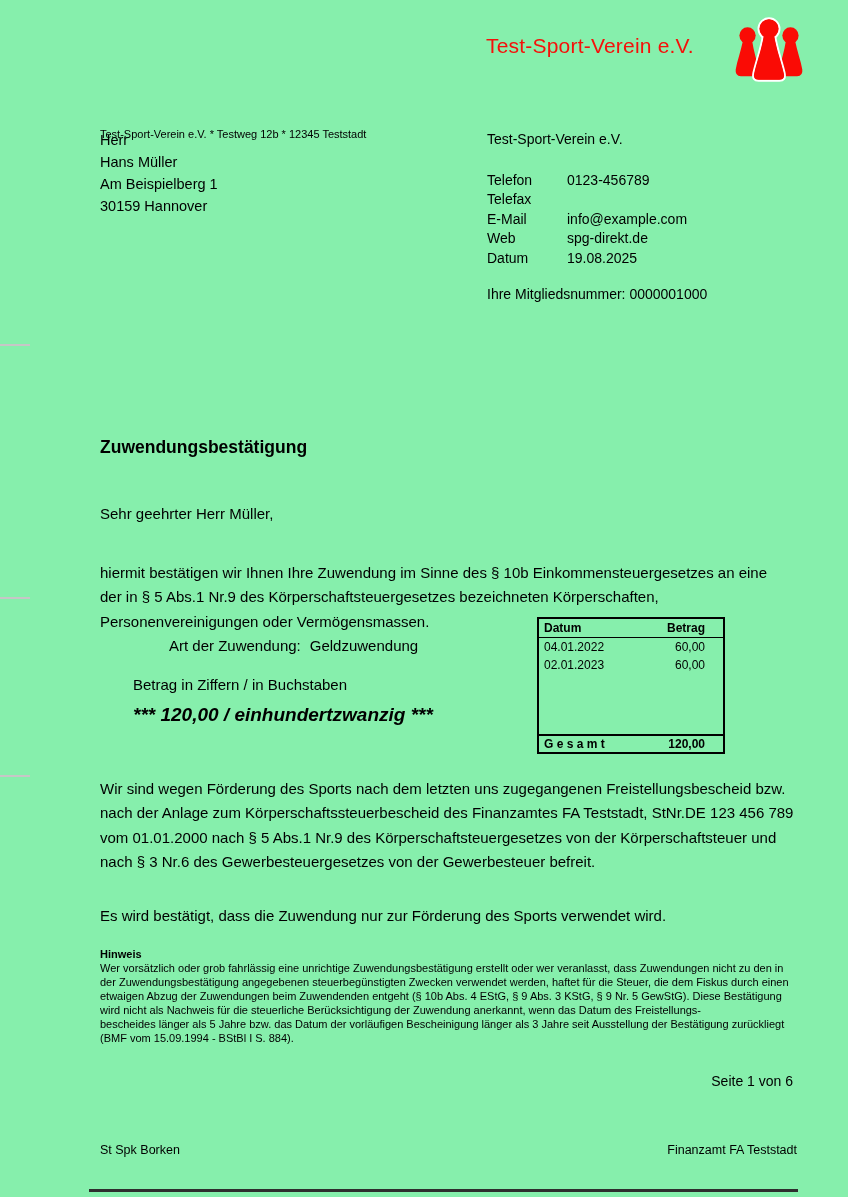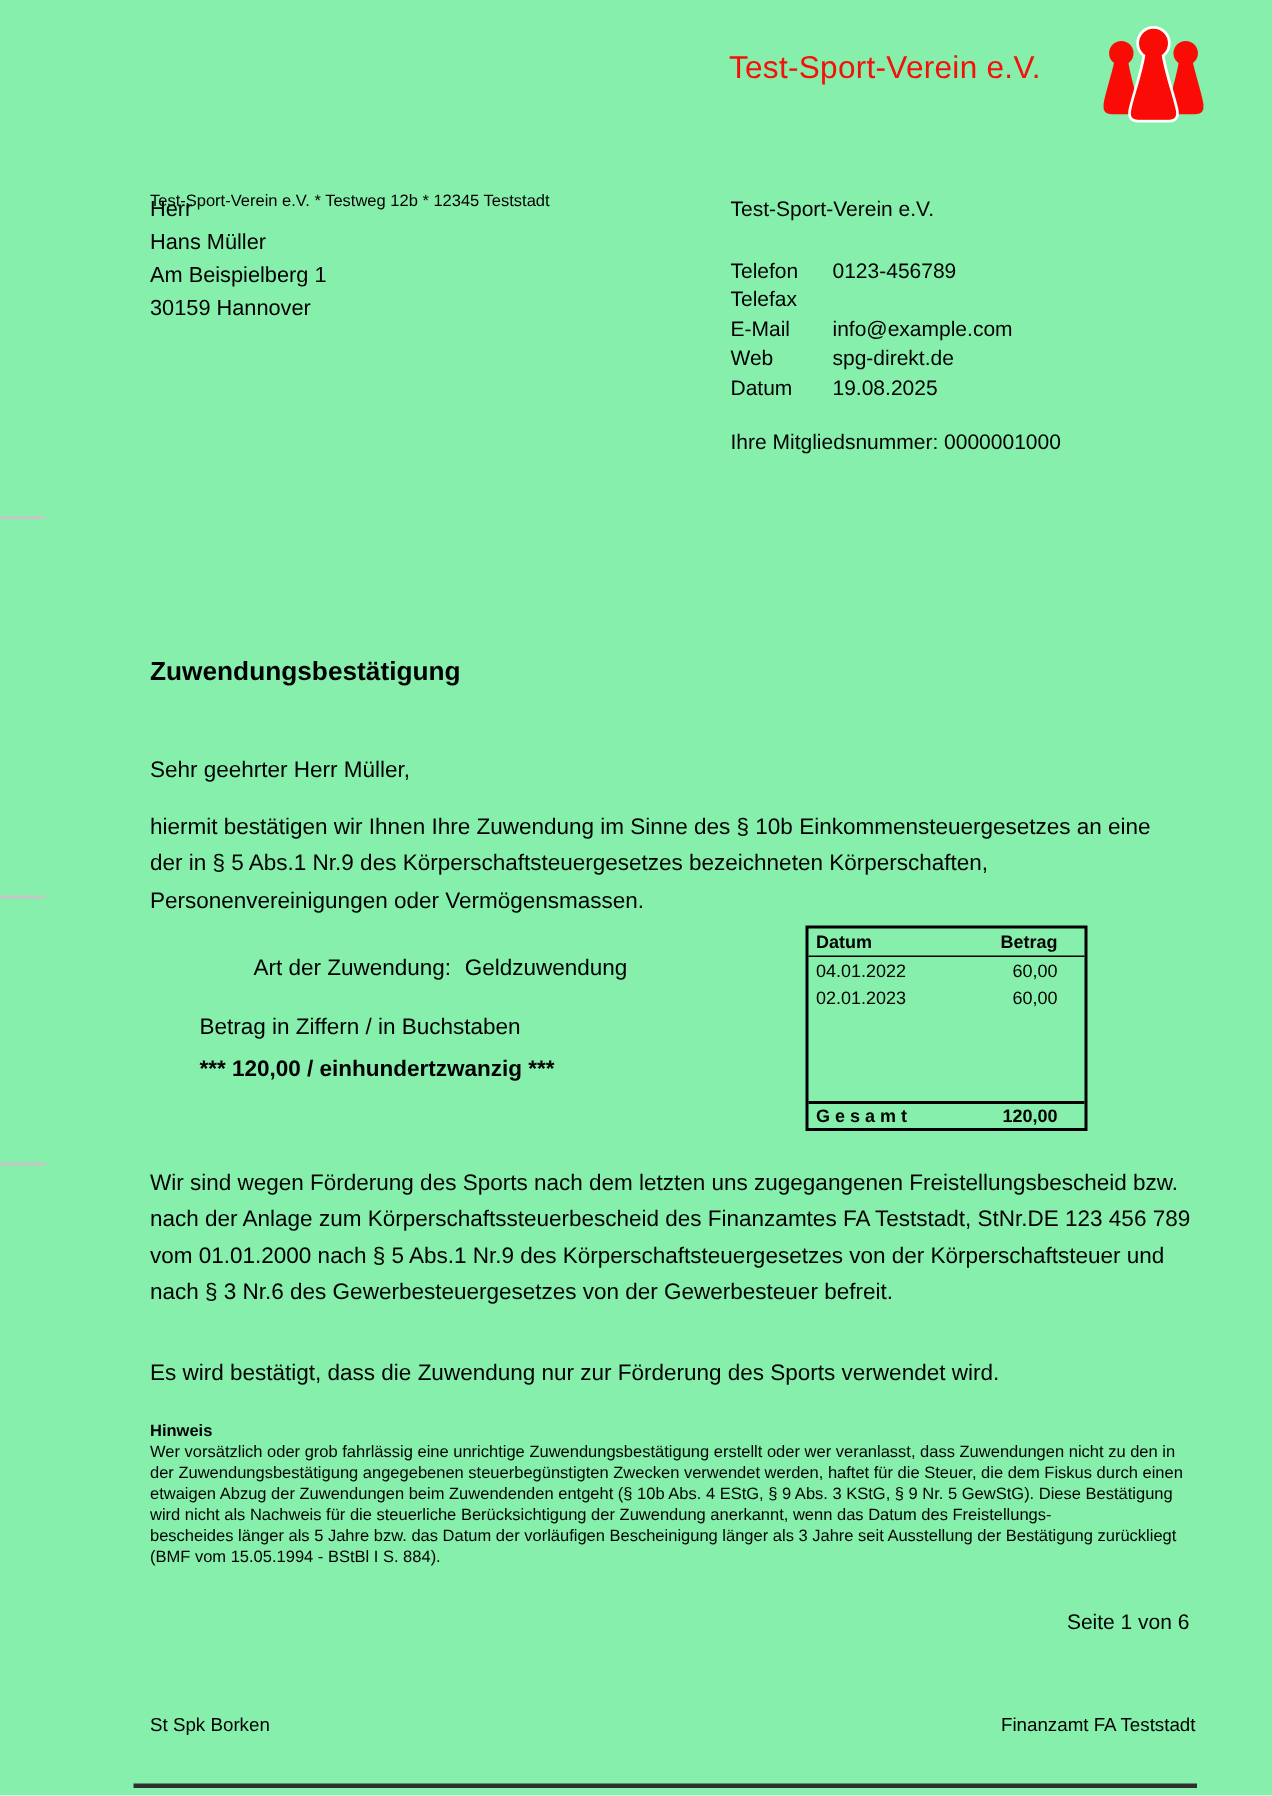--- a/index.html
+++ b/index.html
@@ -22,39 +22,39 @@
   }
   .logo{left:731px;top:14px;width:76px;height:74px;}
 
   
   .sender-line{left:100px;top:128px;font-size:11px;white-space:nowrap;}
   .recipient{left:100px;top:129px;font-size:14.5px;line-height:22px;}
 
   
   .contact{left:487px;top:131px;font-size:14px;}
   .contact .org{margin-bottom:24px;}
-  .crow{display:flex;line-height:19.4px;}
+  .crow{display:flex;line-height:19.4px;gap:12px;}
   .clabel{width:68px;flex:0 0 68px;}
   .membership{margin-top:18px;}
 
   
   .fold{left:0;width:30px;height:2px;background:#c6c6c6;}
 
   
   .title{left:100px;top:437px;font-size:17.5px;font-weight:bold;}
   .salutation{left:100px;top:505px;font-size:15px;}
   .para{font-size:15px;line-height:24.4px;}
-  .intro{left:100px;top:540px;width:670px;}
+  .intro{left:100px;top:561px;width:670px;}
   .exemption{left:100px;top:777px;width:700px;}
   .confirmation{left:100px;top:904px;width:700px;}
 
   .donation-type{left:133px;top:637px;font-size:15px;margin-left:36px;}
   .donation-type .val{margin-left:9px;}
   .amount-label{left:133px;top:676px;font-size:15px;}
-  .amount-line{left:133px;top:704px;font-size:15px;font-weight:bold;}
+  .amount-line{left:133px;top:704px;font-size:19px;font-weight:bold;font-style:italic;}
 
   
   .dtable{
     left:537px;top:617px;width:188px;height:137px;
     border:2px solid #000;
     box-sizing:border-box;
     display:flex;flex-direction:column;
     font-size:12px;
   }
   .trow{display:flex;justify-content:space-between;line-height:18px;}
@@ -167,21 +167,21 @@
       <span class="tcell-r">120,00</span>
     </div>
   </div>
 
   <div class="abs para exemption">Wir sind wegen Förderung des Sports nach dem letzten uns zugegangenen Freistellungsbescheid bzw. nach der Anlage zum Körperschaftssteuerbescheid des Finanzamtes FA Teststadt, StNr.DE 123 456 789 vom 01.01.2000 nach § 5 Abs.1 Nr.9 des Körperschaftsteuergesetzes von der Körperschaftsteuer und nach § 3 Nr.6 des Gewerbesteuergesetzes von der Gewerbesteuer befreit.</div>
   <div class="abs para confirmation">Es wird bestätigt, dass die Zuwendung nur zur Förderung des Sports verwendet wird.</div>
 
   <div class="abs hinweis">
     <div class="htitle">Hinweis</div>
     <p>Wer vorsätzlich oder grob fahrlässig eine unrichtige Zuwendungsbestätigung erstellt oder wer veranlasst, dass Zuwendungen nicht zu den in der Zuwendungsbestätigung angegebenen steuerbegünstigten Zwecken verwendet werden, haftet für die Steuer, die dem Fiskus durch einen etwaigen Abzug der Zuwendungen beim Zuwendenden entgeht (§ 10b Abs. 4 EStG, § 9 Abs. 3 KStG, § 9 Nr. 5 GewStG). Diese Bestätigung wird nicht als Nachweis für die steuerliche Berücksichtigung der Zuwendung anerkannt, wenn das Datum des Freistellungs-</p>
-    <p>bescheides länger als 5 Jahre bzw. das Datum der vorläufigen Bescheinigung  länger als 3 Jahre seit  Ausstellung der Bestätigung  zurückliegt (BMF vom 15.05.1994 - BStBl I S. 884).</p>
+    <p>bescheides länger als 5 Jahre bzw. das Datum der vorläufigen Bescheinigung  länger als 3 Jahre seit  Ausstellung der Bestätigung  zurückliegt (BMF vom 15.09.1994 - BStBl I S. 884).</p>
   </div>
 
   <div class="abs page-indicator">Seite 1 von 6</div>
   <div class="abs footer-left">
     <div>St Spk Borken</div>
     
     
   </div>
   <div class="abs footer-right">
     <div>Finanzamt FA Teststadt</div>

